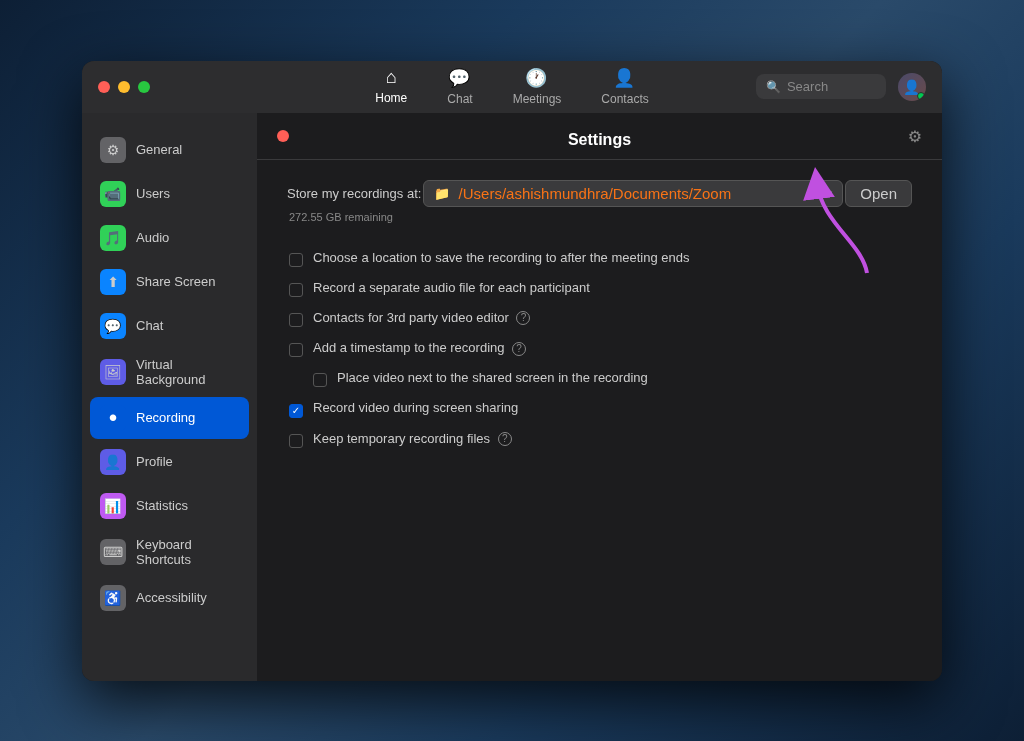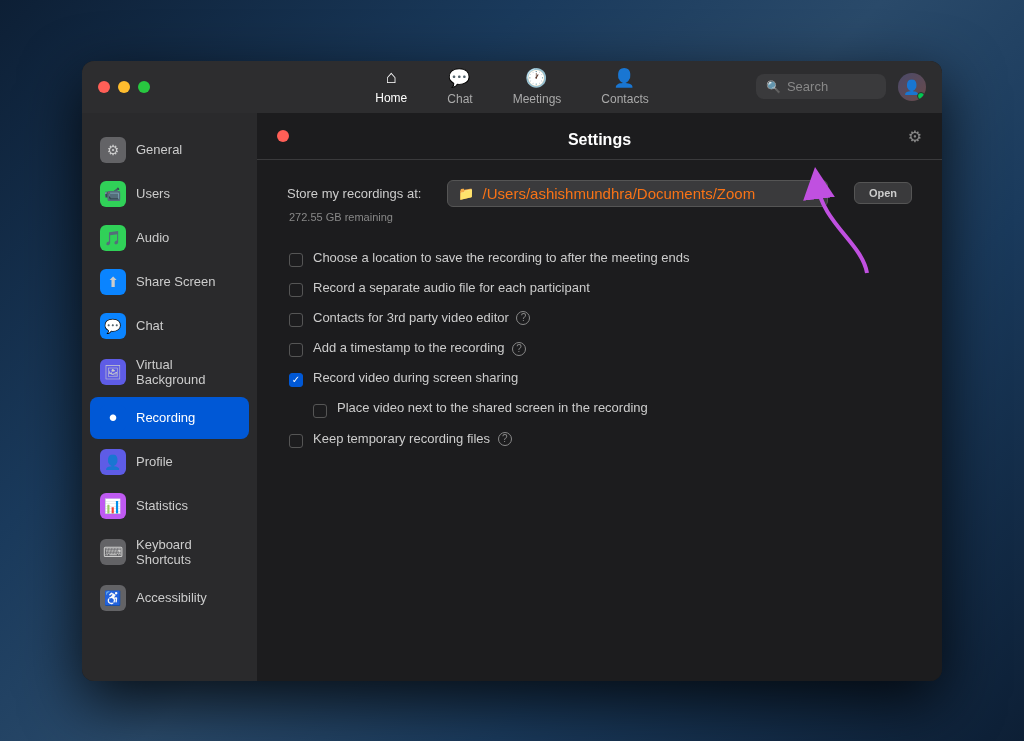--- a/index.html
+++ b/index.html
@@ -193,21 +193,21 @@
       left: 20px;
       top: 50%;
       transform: translateY(-50%);
     }
     .settings-body {
       padding: 20px 30px;
     }
     .storage-row {
       display: flex;
       align-items: center;
-      gap: 26px;
+      gap: 2px;
       margin-bottom: 4px;
     }
     .storage-label {
       color: #ccc;
       font-size: 13px;
       white-space: nowrap;
     }
     .path-dropdown {
       display: flex;
       align-items: center;
@@ -227,24 +227,23 @@
       font-size: 15px;
       flex: 1;
     }
     .path-chevron { color: #888; font-size: 11px; }
     .open-btn {
       background: #3a3a3c;
       color: #ccc;
       border: 1px solid #555;
       border-radius: 6px;
       padding: 4px 14px;
-      font-size: 11px;
+      font-size: 15px;
       cursor: pointer;
       white-space: nowrap;
-      font-weight: bold;
     }
     .storage-remaining {
       color: #888;
       font-size: 11px;
       margin-bottom: 26px;
       margin-left: 2px;
     }
     .option-row {
       display: flex;
       align-items: flex-end;
@@ -433,27 +432,27 @@
               <span class="help-icon">?</span>
             </span>
           </div>
           <div class="option-row">
             <div class="checkbox"></div>
             <span class="option-label">
               <span>Add a timestamp to the recording</span>
               <span class="help-icon">?</span>
             </span>
           </div>
+          <div class="option-row indented">
+            <div class="checkbox"></div>
+            <span class="option-label">Place video next to the shared screen in the recording</span>
+          </div>
           <div class="option-row">
             <div class="checkbox checked"></div>
             <span class="option-label">Record video during screen sharing</span>
-          </div>
-          <div class="option-row indented">
-            <div class="checkbox"></div>
-            <span class="option-label">Place video next to the shared screen in the recording</span>
           </div>
           <div class="option-row">
             <div class="checkbox"></div>
             <span class="option-label">
               <span>Keep temporary recording files</span>
               <span class="help-icon">?</span>
             </span>
           </div>
         </div>
 

